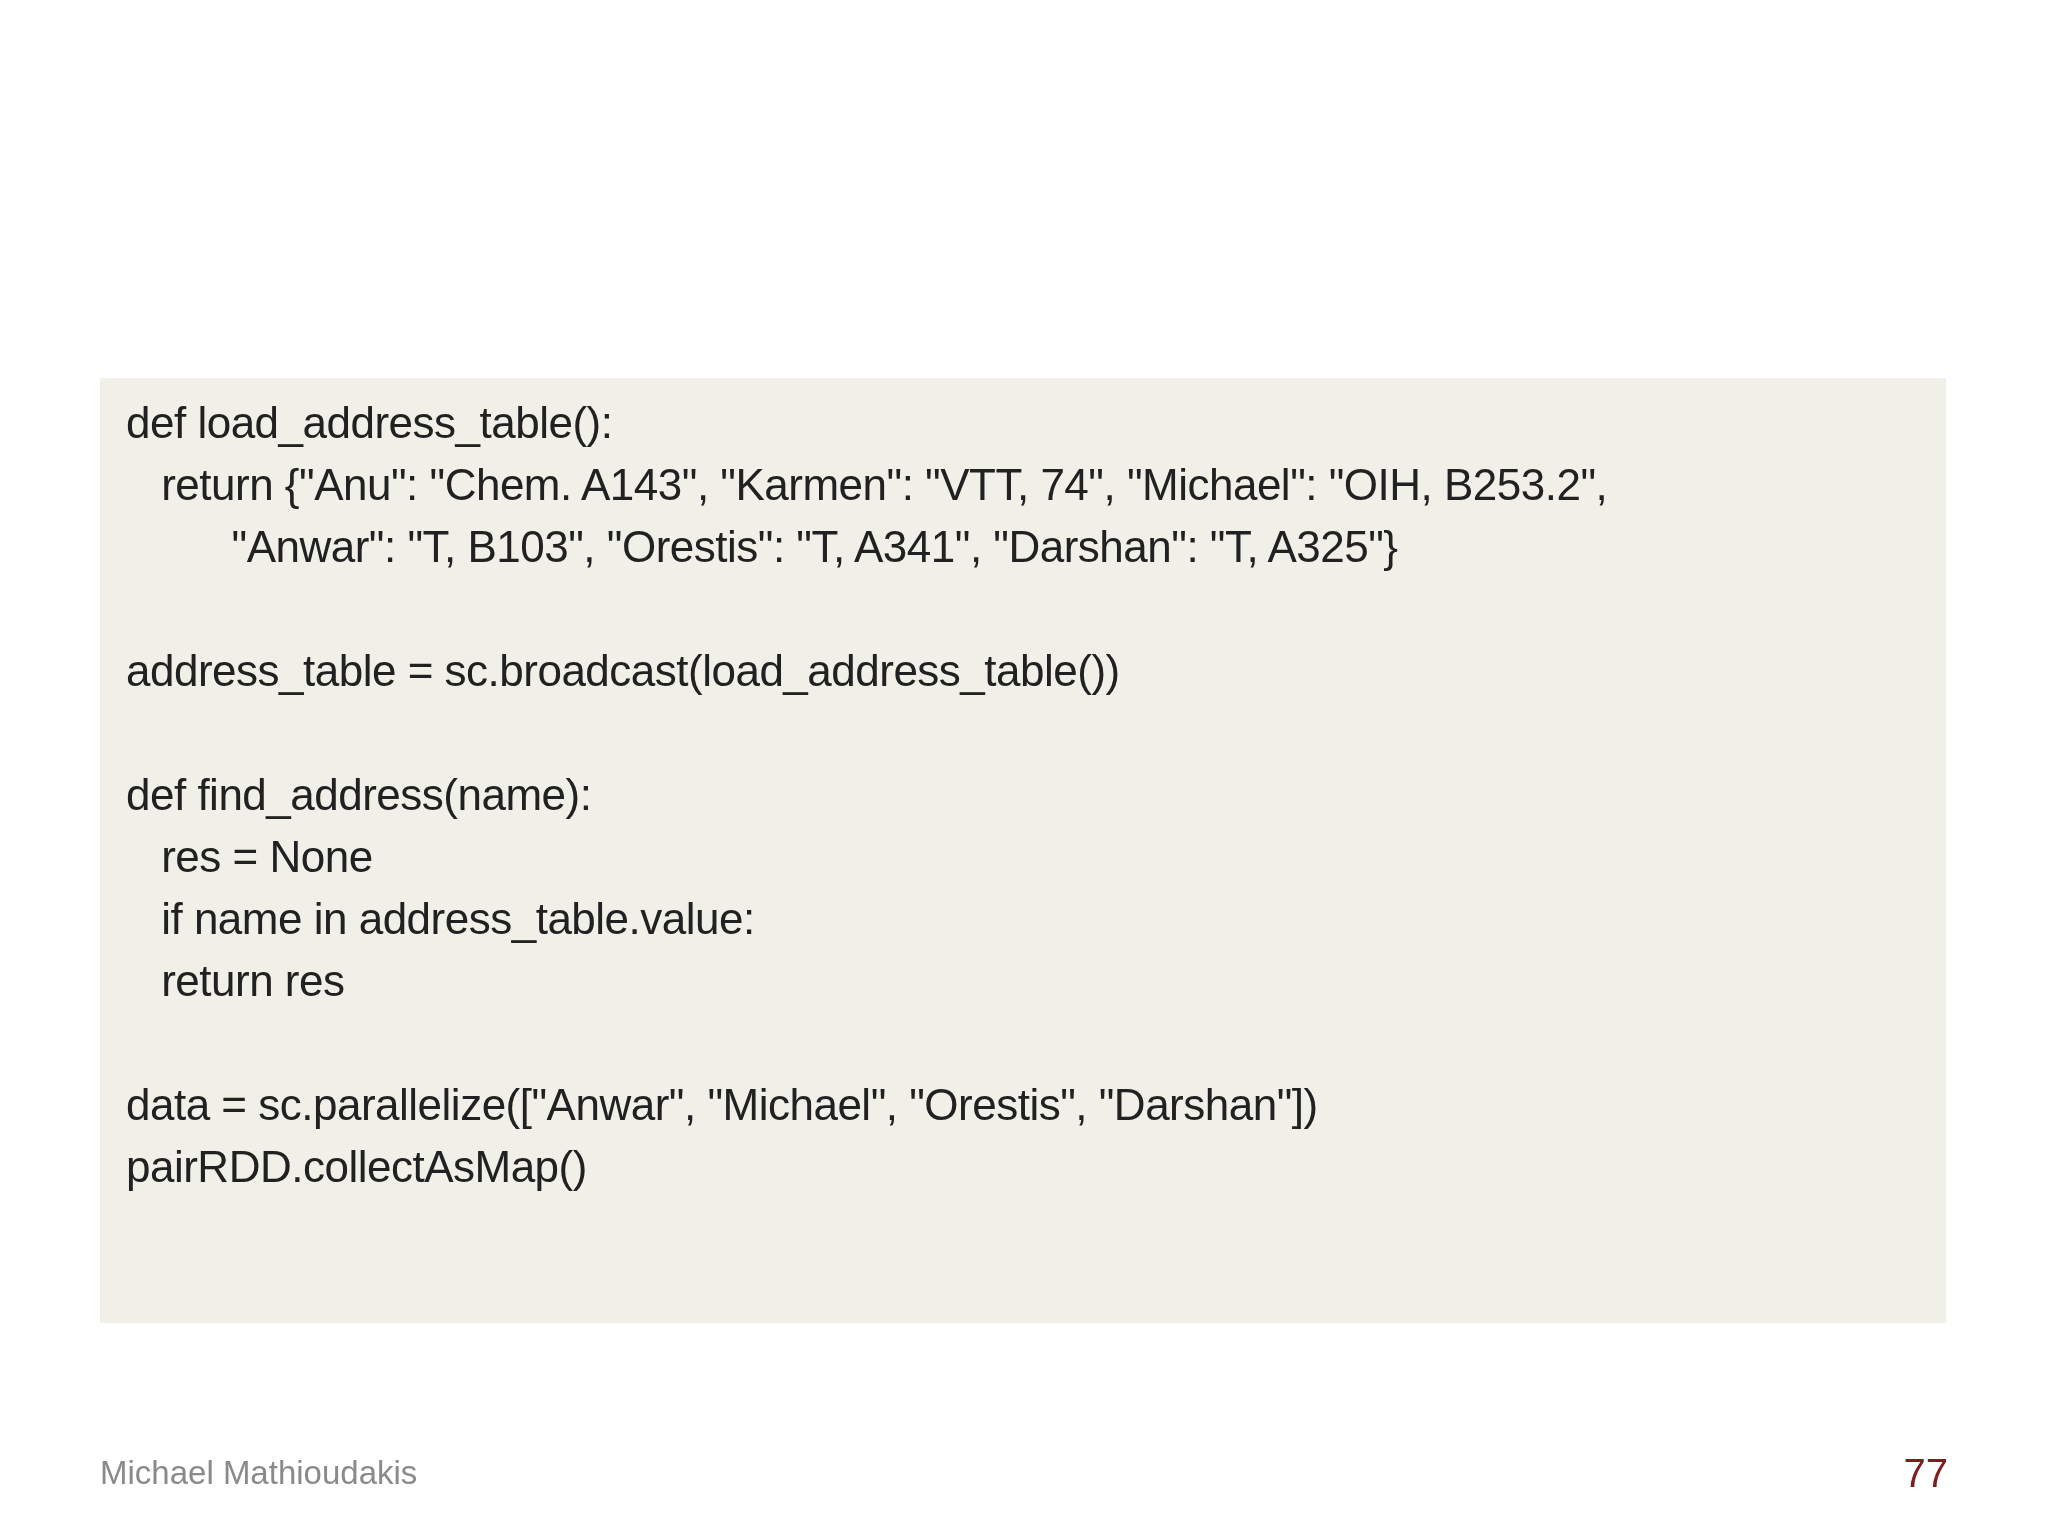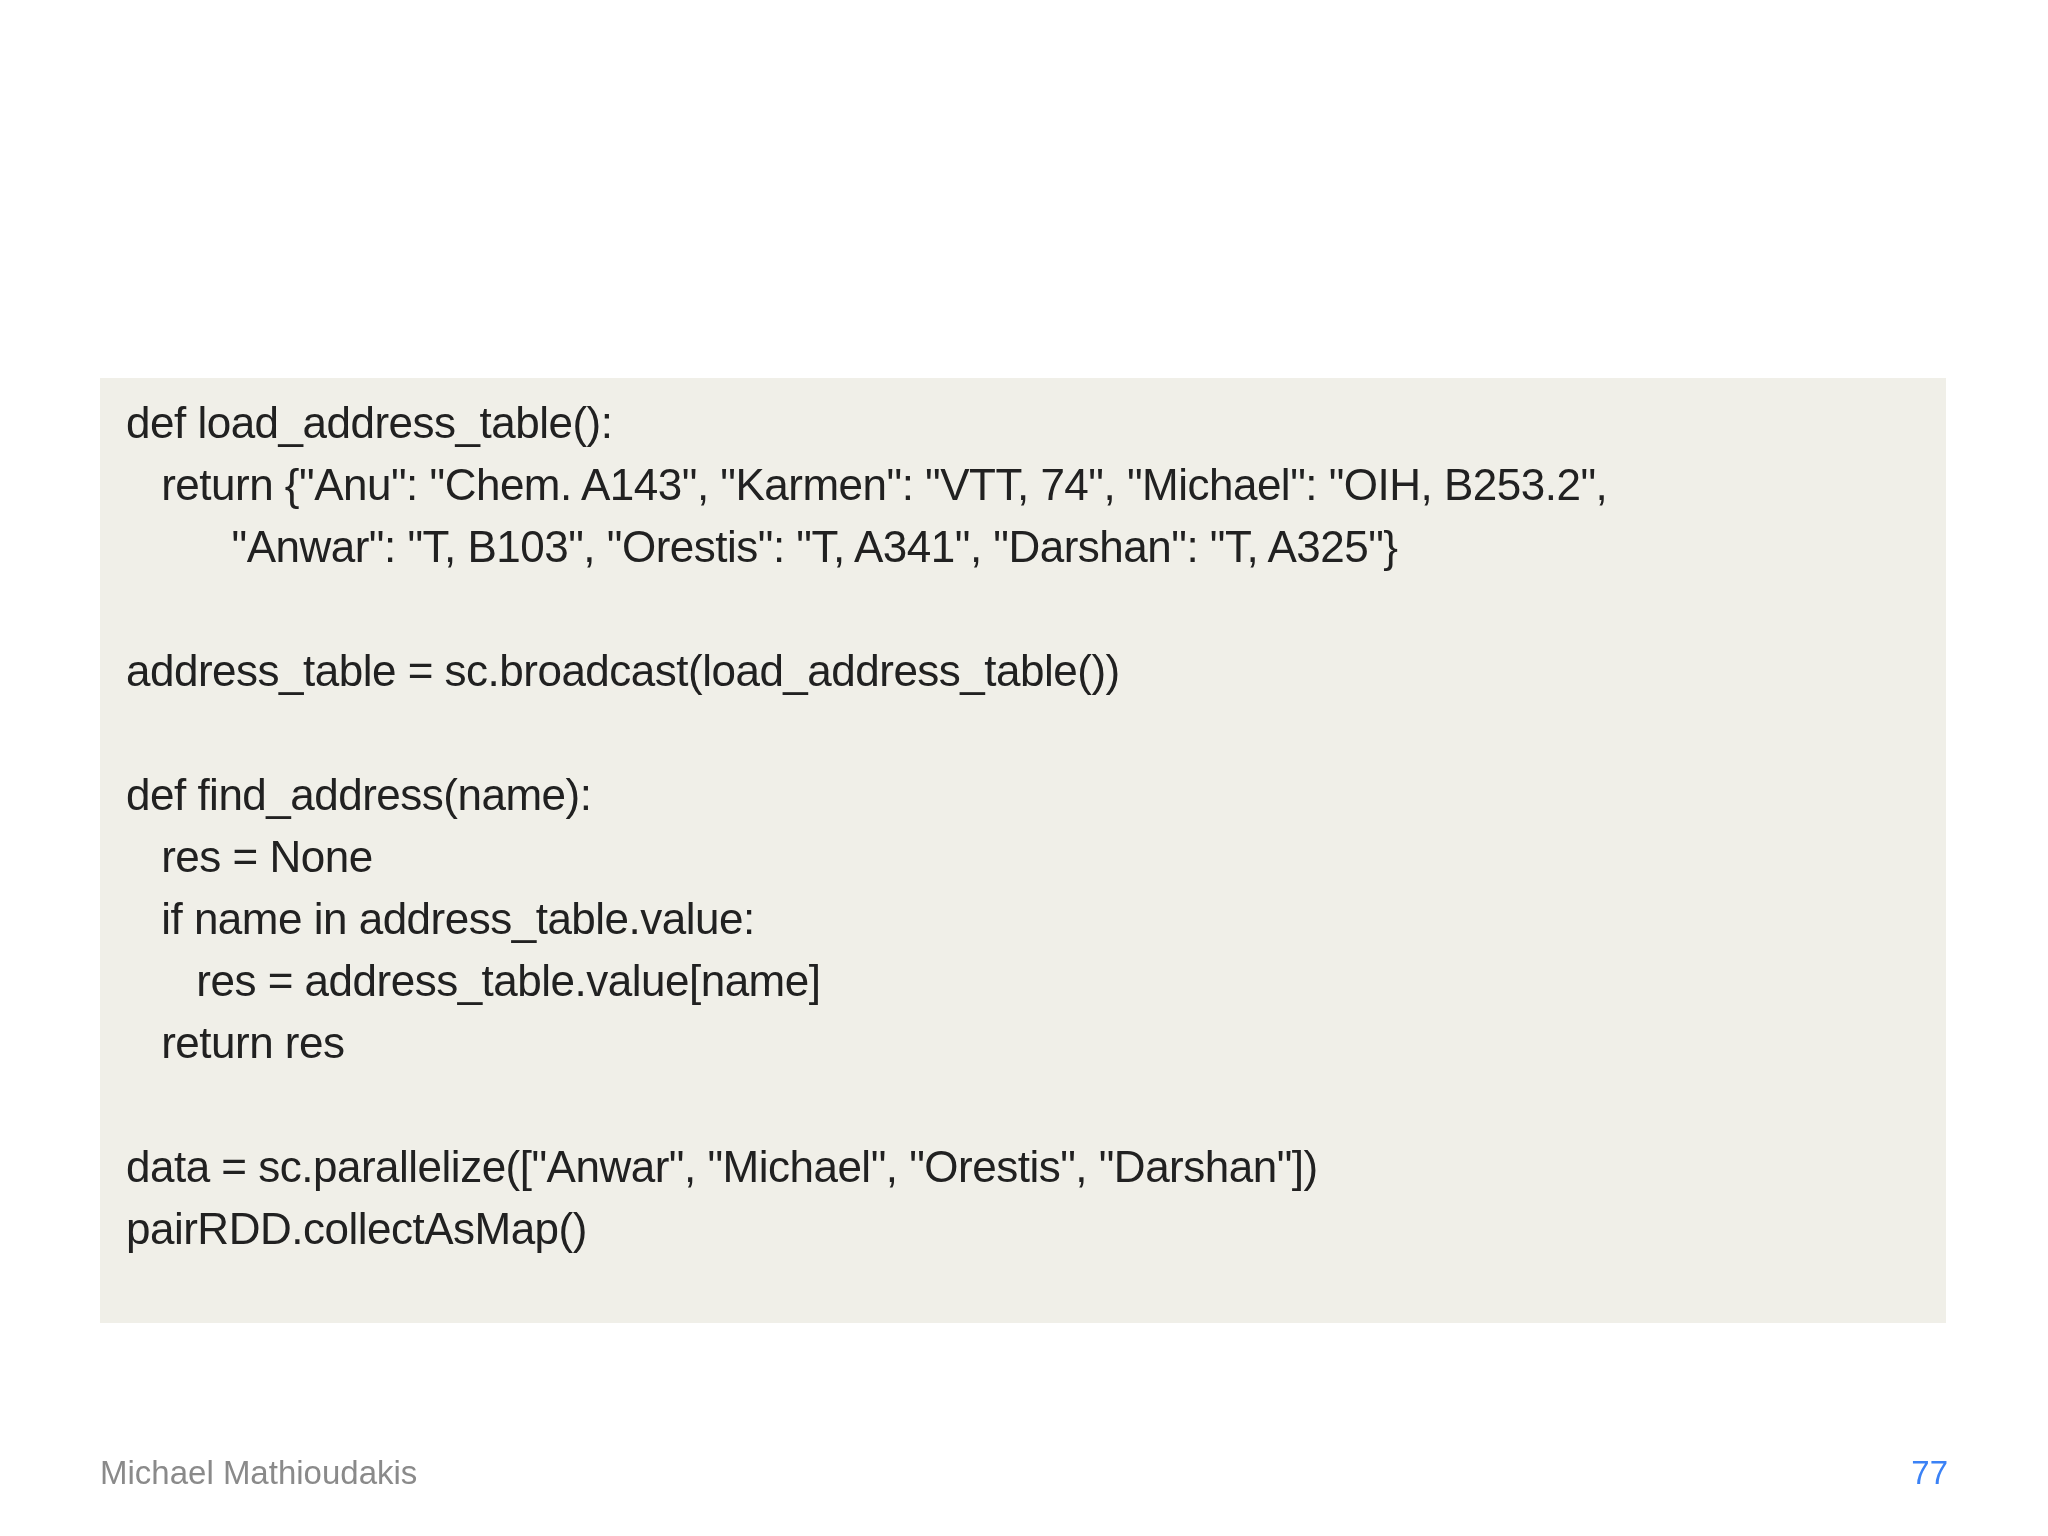--- a/index.html
+++ b/index.html
@@ -64,43 +64,42 @@
     right: 0;
     text-align: left;
     font-size: 33px;
     color: #8a8a8a;
     line-height: 50px;
   }
   .page-number {
     position: absolute;
     right: 0;
     top: 0;
-    font-size: 33px;
-    color: #3b82f6;
+    font-size: 40px;
+    color: #7f1d1d;
     line-height: 50px;
     text-align: right;
   }
 </style>
 </head>
 <body>
 
 <div class="slide">
 
 
   <div class="code-panel">
     <div class="code-line">def load_address_table():</div>
     <div class="code-line">   return {"Anu": "Chem. A143", "Karmen": "VTT, 74", "Michael": "OIH, B253.2",</div>
     <div class="code-line">         "Anwar": "T, B103", "Orestis": "T, A341", "Darshan": "T, A325"}</div>
     <div class="code-line"></div>
     <div class="code-line">address_table = sc.broadcast(load_address_table())</div>
     <div class="code-line"></div>
     <div class="code-line">def find_address(name):</div>
     <div class="code-line">   res = None</div>
     <div class="code-line">   if name in address_table.value:</div>
-    <div class="code-line">      res = address_table.value[name]</div>
     <div class="code-line">   return res</div>
     <div class="code-line"></div>
     <div class="code-line">data = sc.parallelize(["Anwar", "Michael", "Orestis", "Darshan"])</div>
     <div class="code-line">pairRDD.collectAsMap()</div>
   </div>
 
   <div class="footer">
     <div class="footer-author">Michael Mathioudakis</div>
     <div class="page-number">77</div>
   </div>

